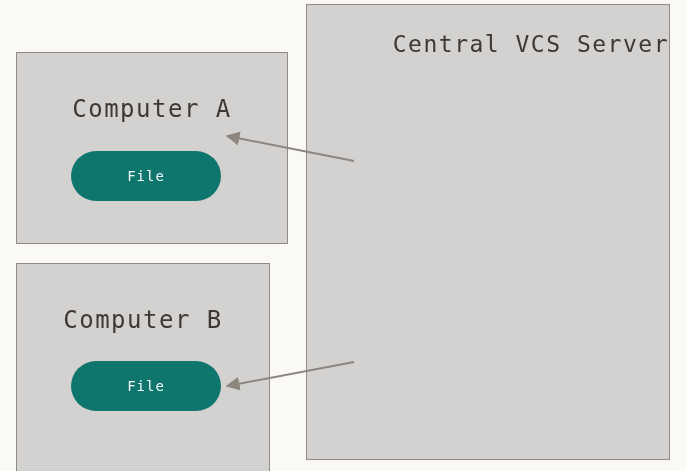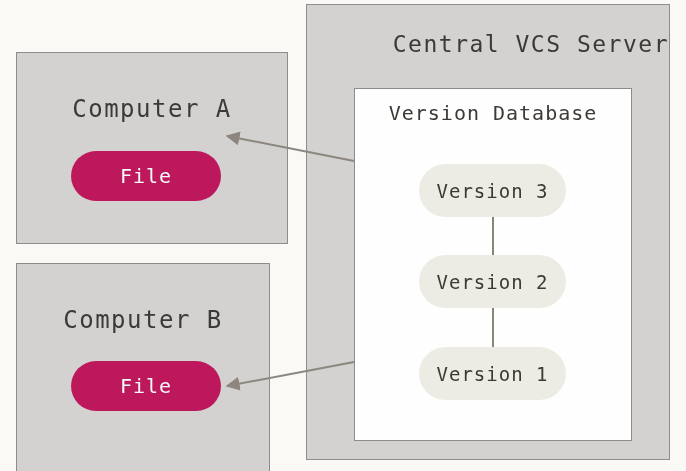--- a/index.html
+++ b/index.html
@@ -39,23 +39,23 @@
   }
   .computer-title { top: 42px; }
   .server-title   { top: 26px; font-size: 23px; text-align: right; }
 
   .file-pill {
     position: absolute;
     left: 54px;
     width: 150px;
     height: 50px;
     border-radius: 25px;
-    background: #be185d;
+    background: #0f766e;
     color: #f4fafa;
-    font-size: 20px;
+    font-size: 14px;
     letter-spacing: 1px;
     display: flex;
     align-items: center;
     justify-content: center;
   }
   .pill-a { top: 98px; }
   .pill-b { top: 97px; }
 
   .db-box {
     position: absolute;
@@ -129,29 +129,20 @@
   <div class="gray-box box-computer-b">
     <div class="box-title computer-title">Computer B</div>
     <div class="file-pill pill-b">
       <span>File</span>
     </div>
   </div>
 
   <div class="gray-box box-server">
     <div class="box-title server-title">Central VCS Server</div>
 
-    <div class="db-box">
-      <div class="db-title">Version Database</div>
-
-      <div class="version-pill v3">Version 3</div>
-      <div class="connector c1"></div>
-      <div class="version-pill v2">Version 2</div>
-      <div class="connector c2"></div>
-      <div class="version-pill v1">Version 1</div>
-    </div>
   </div>
 
   <svg class="arrows-overlay" viewBox="0 0 686 471" xmlns="http://www.w3.org/2000/svg">
     <defs>
       <marker id="ah" viewBox="0 0 10 10" refX="9" refY="5" markerWidth="7" markerHeight="7" orient="auto-start-reverse">
         <path d="M0,0 L10,5 L0,10 z" fill="#8c867f"></path>
       </marker>
     </defs>
     <line x1="354" y1="161" x2="227" y2="136" stroke="#8c867f" stroke-width="2" marker-end="url(#ah)"></line>
     <line x1="354" y1="362" x2="227" y2="386" stroke="#8c867f" stroke-width="2" marker-end="url(#ah)"></line>

